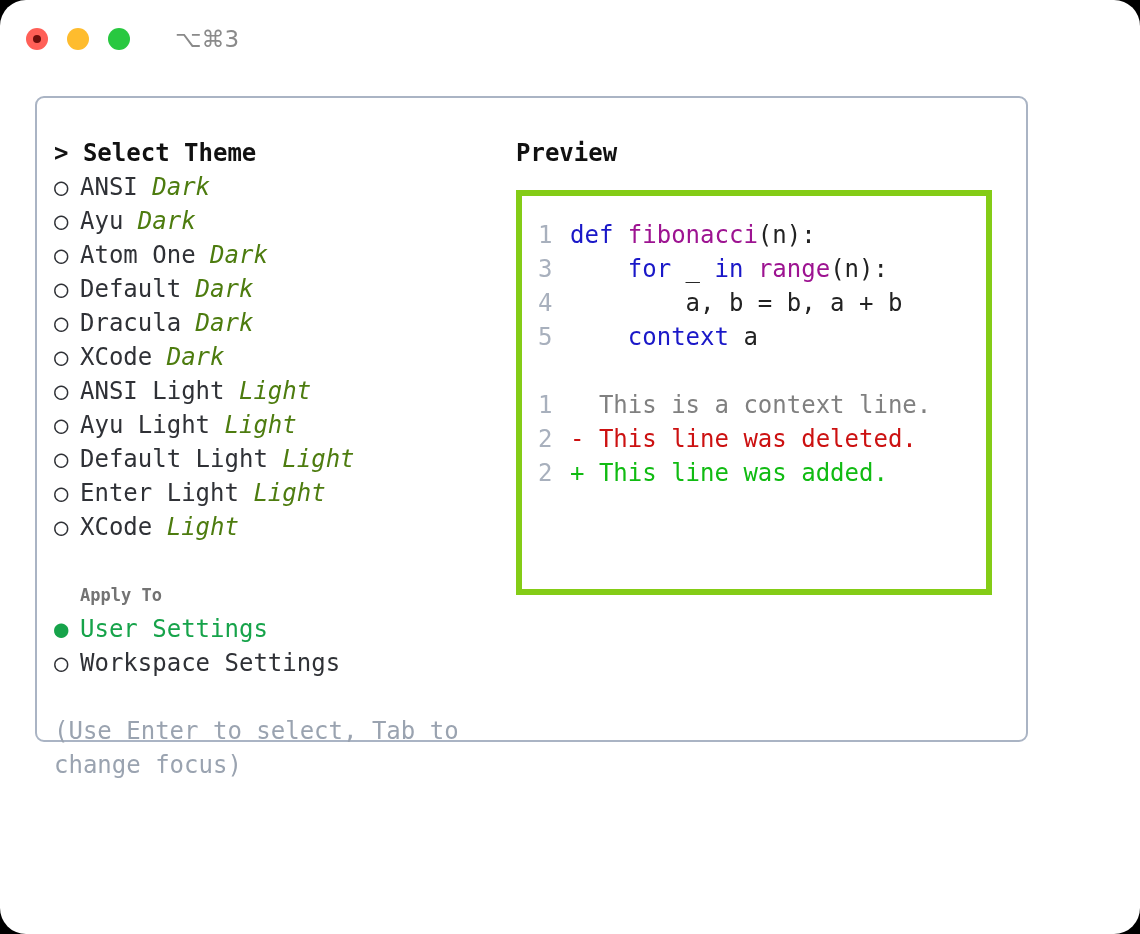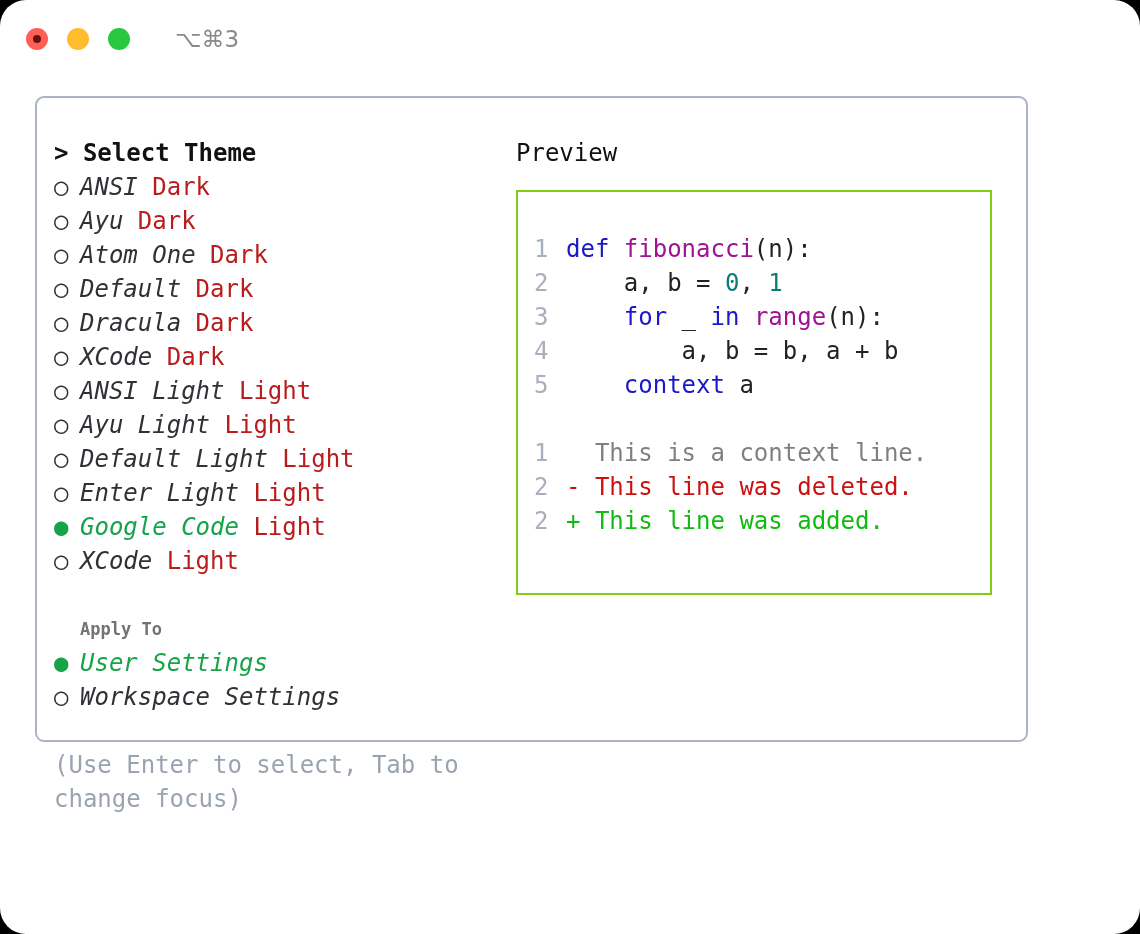--- a/index.html
+++ b/index.html
@@ -109,22 +109,22 @@
     white-space: pre;
     display: block;
   }
   .bullet {
     display: inline-block;
     width: 26px;
     color: #2f3136;
   }
   .bullet.sel { color: #16a34a; }
   .row.selected .name { color: #16a34a; }
-  .name { color: #2f3136; font-style: italic; }
-  .variant { color: #b91c1c; }
+  .name { color: #2f3136; }
+  .variant { color: #4d7c0f; font-style: italic; }
 
   .spacer-1 { height: 34px; }
   .applyto-label {
     font-size: 17px;
     font-weight: bold;
     color: #737373;
     line-height: 34px;
     white-space: pre;
     padding-left: 26px;
   }
@@ -134,33 +134,33 @@
     font-size: 24px;
     line-height: 34px;
     color: #9aa3b0;
     width: 420px;
     white-space: pre-wrap;
   }
 
   
   .preview-title {
     font-size: 24px;
-    font-weight: normal;
+    font-weight: bold;
     color: #111111;
     line-height: 34px;
     white-space: pre;
   }
   .codebox {
     margin-top: 20px;
     width: 476px;
     height: 405px;
-    border: 2px solid #84cc16;
+    border: 6px solid #84cc16;
     box-sizing: border-box;
     background: #ffffff;
-    padding: 40px 0 0 16px;
+    padding: 22px 0 0 16px;
   }
   .code-line {
     font-size: 24px;
     line-height: 34px;
     white-space: pre;
     display: block;
   }
   .gutter {
     display: inline-block;
     width: 32px;
@@ -201,42 +201,40 @@
           <div class="row"><span class="bullet">○ </span><span class="name">ANSI</span><span class="variant"> Dark</span></div>
           <div class="row"><span class="bullet">○ </span><span class="name">Ayu</span><span class="variant"> Dark</span></div>
           <div class="row"><span class="bullet">○ </span><span class="name">Atom One</span><span class="variant"> Dark</span></div>
           <div class="row"><span class="bullet">○ </span><span class="name">Default</span><span class="variant"> Dark</span></div>
           <div class="row"><span class="bullet">○ </span><span class="name">Dracula</span><span class="variant"> Dark</span></div>
           <div class="row"><span class="bullet">○ </span><span class="name">XCode</span><span class="variant"> Dark</span></div>
           <div class="row"><span class="bullet">○ </span><span class="name">ANSI Light</span><span class="variant"> Light</span></div>
           <div class="row"><span class="bullet">○ </span><span class="name">Ayu Light</span><span class="variant"> Light</span></div>
           <div class="row"><span class="bullet">○ </span><span class="name">Default Light</span><span class="variant"> Light</span></div>
           <div class="row"><span class="bullet">○ </span><span class="name">Enter Light</span><span class="variant"> Light</span></div>
-          <div class="row selected"><span class="bullet sel">● </span><span class="name">Google Code</span><span class="variant"> Light</span></div>
           <div class="row"><span class="bullet">○ </span><span class="name">XCode</span><span class="variant"> Light</span></div>
         </div>
 
       <div class="spacer-1"></div>
 
       <div class="applyto-label">Apply To</div>
 
       <div id="apply-list">
           <div class="row selected"><span class="bullet sel">● </span><span class="name">User Settings</span></div>
           <div class="row"><span class="bullet">○ </span><span class="name">Workspace Settings</span></div>
         </div>
 
       <div class="hint">(Use Enter to select, Tab to change focus)</div>
     </div>
 
     <div class="col-right">
       <div class="preview-title">Preview</div>
       <div class="codebox">
         <div id="code-lines">
             <div class="code-line"><span class="gutter">1</span><span class="kw">def </span><span class="fn">fibonacci</span><span class="plain">(n):</span></div>
-            <div class="code-line"><span class="gutter">2</span><span class="plain">    a, b = </span><span class="num">0</span><span class="plain">, </span><span class="num">1</span></div>
             <div class="code-line"><span class="gutter">3</span><span class="plain">    </span><span class="kw">for</span><span class="plain"> _ </span><span class="kw">in</span><span class="plain"> </span><span class="fn">range</span><span class="plain">(n):</span></div>
             <div class="code-line"><span class="gutter">4</span><span class="plain">        a, b = b, a + b</span></div>
             <div class="code-line"><span class="gutter">5</span><span class="plain">    </span><span class="kw">context</span><span class="plain"> a</span></div>
           </div>
         <div class="blank-line"></div>
         <div id="diff-lines">
             <div class="code-line"><span class="gutter">1</span><span class="ctx">  This is a context line.</span></div>
             <div class="code-line"><span class="gutter">2</span><span class="del">- This line was deleted.</span></div>
             <div class="code-line"><span class="gutter">2</span><span class="add">+ This line was added.</span></div>
           </div>

